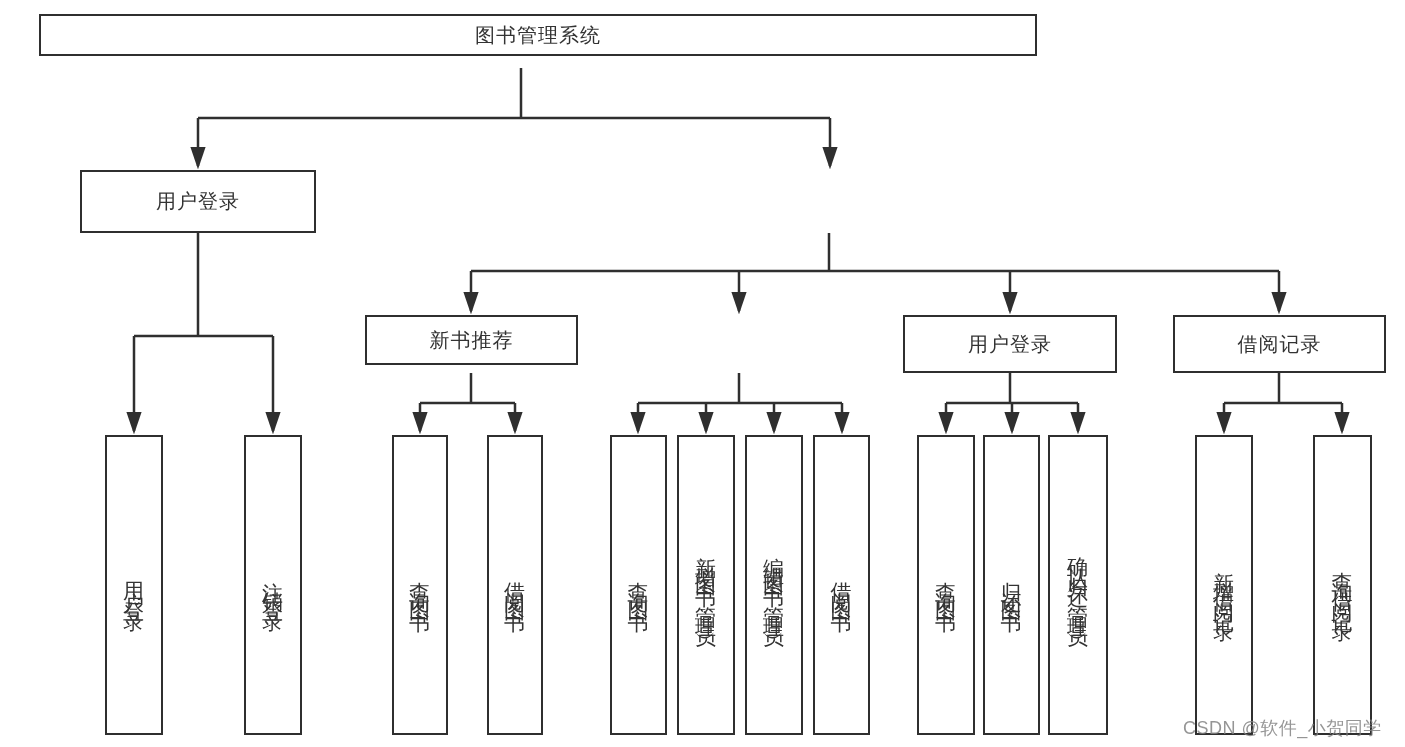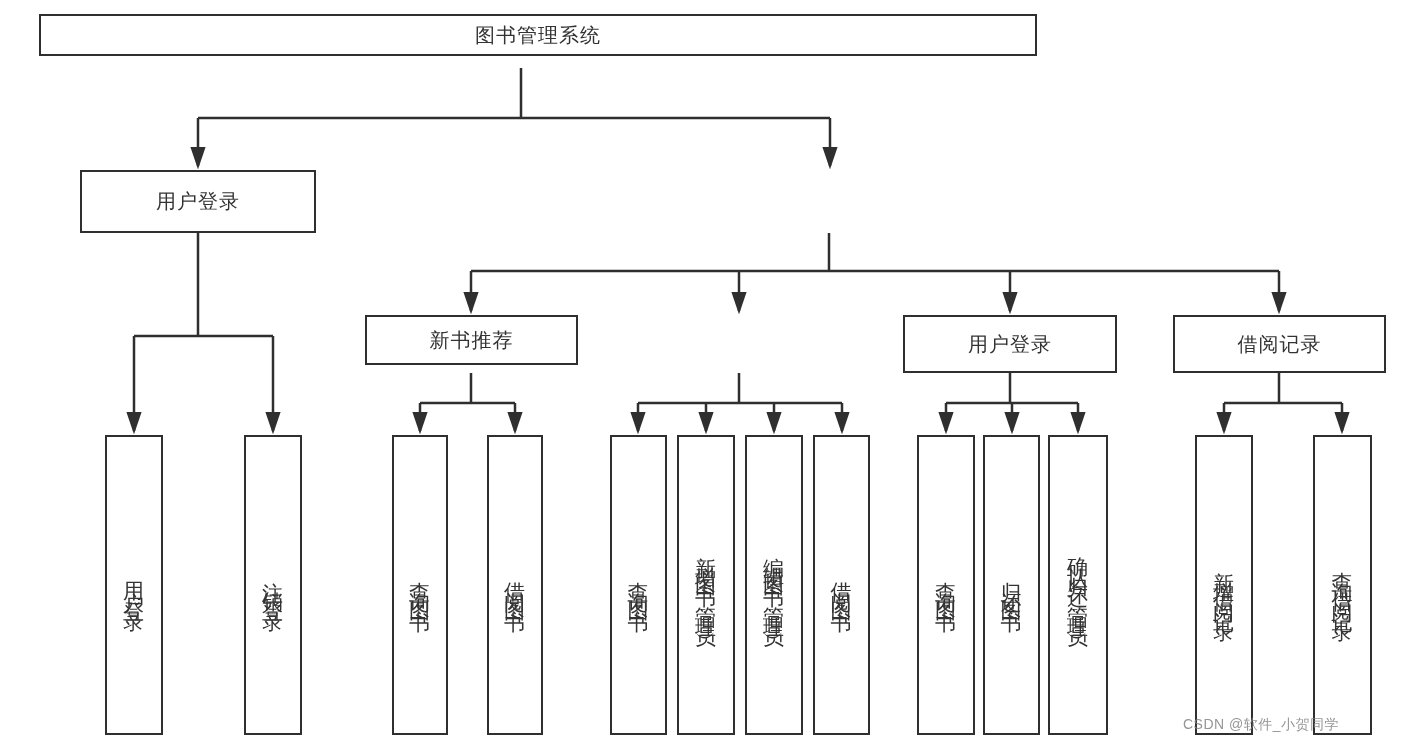--- a/index.html
+++ b/index.html
@@ -13,21 +13,21 @@
     position:absolute;box-sizing:border-box;border:2.5px solid #2f2f2f;background:#fff;
     display:flex;align-items:center;justify-content:center;
   }
   .node .hlabel{font-size:20px;letter-spacing:1px;white-space:nowrap;}
   .node .vlabel{
     writing-mode:vertical-rl;text-orientation:mixed;
     font-size:21px;letter-spacing:10px;line-height:1;white-space:nowrap;
   }
   .watermark{
     position:absolute;left:1183px;top:716px;z-index:5;
-    font-size:14px;color:rgba(130,130,130,0.85);letter-spacing:0.5px;white-space:nowrap;
+    font-size:18px;color:rgba(130,130,130,0.85);letter-spacing:0.5px;white-space:nowrap;
   }
 </style>
 </head>
 <body>
 
 <div class="canvas">
 
   <svg class="wires" width="1405" height="747" viewBox="0 0 1405 747" aria-hidden="true">
     <defs>
       <marker id="arw" viewBox="0 0 10 10" refX="8.5" refY="5" markerWidth="9" markerHeight="9" orient="auto">

